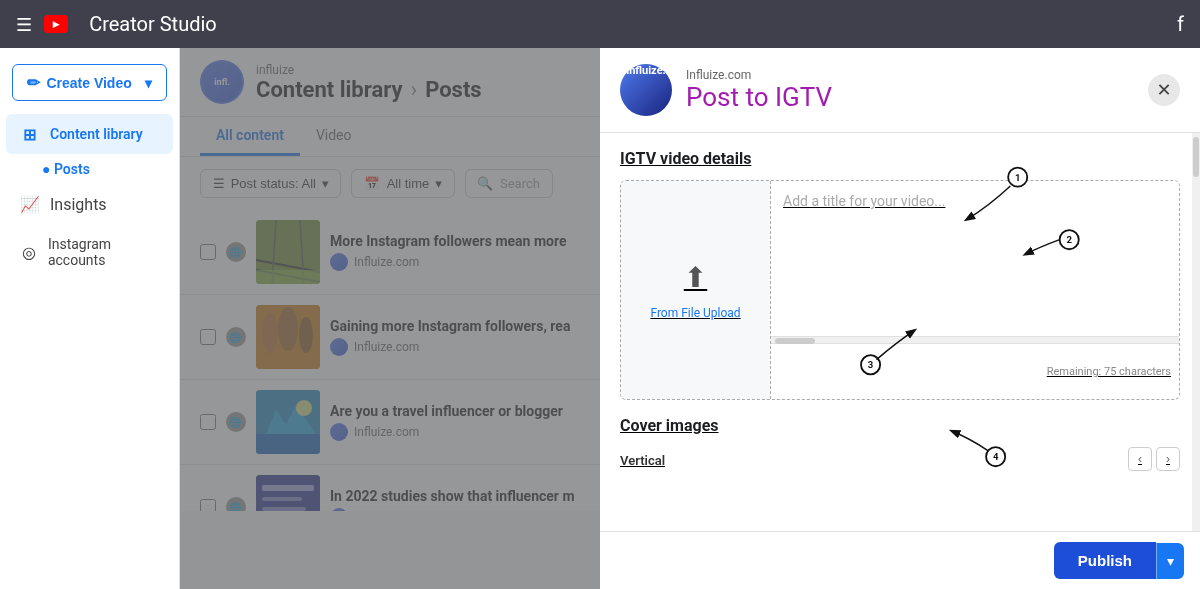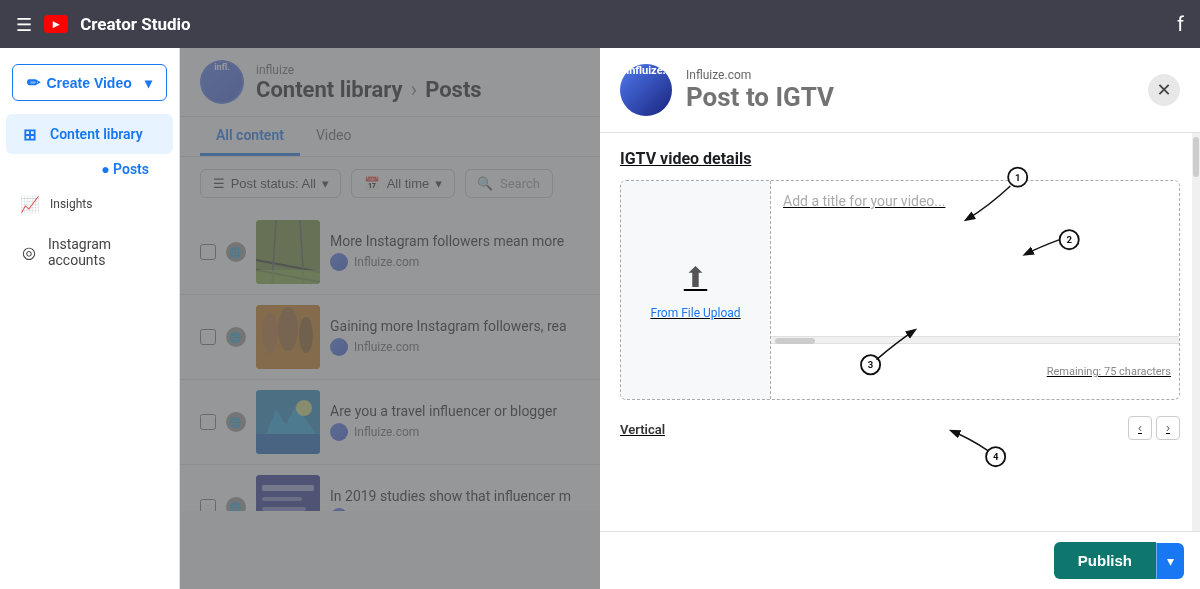--- a/index.html
+++ b/index.html
@@ -4,21 +4,21 @@
   <style>
     * { box-sizing: border-box; margin: 0; padding: 0; }
     body { font-family: -apple-system, BlinkMacSystemFont, 'Segoe UI', Roboto, sans-serif; background: #f0f2f5; overflow: hidden; width: 1200px; height: 589px; }
 
     
     .top-bar {
       display: flex; align-items: center; justify-content: space-between;
       background: #403f4c; height: 48px; padding: 0 16px; color: white;
     }
     .top-bar-left { display: flex; align-items: center; gap: 12px; }
-    .top-bar-title { font-size: 17px; font-weight: 700; }
+    .top-bar-title { font-size: 20px; font-weight: 400; margin-left: 9px; }
 
     
     .main-layout { display: flex; height: 541px; }
 
     
     .sidebar {
       width: 180px; background: white; border-right: 1px solid #e0e0e0;
       display: flex; flex-direction: column; padding-top: 8px; flex-shrink: 0;
     }
     .sidebar-create-btn {
@@ -26,31 +26,31 @@
       color: #1877f2; border-radius: 6px; padding: 8px 14px; font-size: 14px;
       font-weight: 600; cursor: pointer; display: flex; align-items: center; gap: 6px;
     }
     .sidebar-item {
       display: flex; align-items: center; gap: 10px; padding: 10px 14px;
       font-size: 14px; color: #444; cursor: pointer; border-radius: 6px; margin: 1px 6px;
     }
     .sidebar-item.active { background: #e7f3ff; color: #1877f2; font-weight: 600; }
     .sidebar-item-icon { width: 20px; height: 20px; display: flex; align-items: center; justify-content: center; font-size: 16px; }
     .sidebar-sub {
-      padding: 6px 30px 6px 42px; font-size: 14px; color: #444; cursor: pointer; text-align: right;
+      padding: 6px 14px 6px 42px; font-size: 14px; color: #444; cursor: pointer;
     }
     .sidebar-sub.active { color: #1877f2; font-weight: 600; }
 
     
     .content-area { flex: 1; overflow: hidden; background: #f7f8fa; position: relative; }
 
     
     .page-header { background: white; padding: 12px 20px; border-bottom: 1px solid #e0e0e0; display: flex; align-items: center; gap: 12px; }
     .page-logo { width: 44px; height: 44px; border-radius: 50%; background: #4f7bef; display: flex; align-items: center; justify-content: center; overflow: hidden; }
-    .page-logo-inner { width: 40px; height: 40px; border-radius: 50%; background: linear-gradient(135deg, #4f7bef, #3a5bd9); display: flex; justify-content: center; }
+    .page-logo-inner { width: 40px; height: 40px; border-radius: 50%; background: linear-gradient(135deg, #4f7bef, #3a5bd9); display: flex; align-items: center; justify-content: center; }
     .page-info { display: flex; flex-direction: column; }
     .page-name { font-size: 12px; color: #666; }
     .page-section { font-size: 22px; font-weight: 700; color: #1c1e21; display: flex; align-items: center; gap: 8px; }
     .breadcrumb-arrow { color: #888; font-weight: 400; }
 
     
     .tabs { display: flex; background: white; border-bottom: 1px solid #e0e0e0; padding: 0 20px; }
     .tab { padding: 10px 16px; font-size: 14px; color: #666; cursor: pointer; border-bottom: 3px solid transparent; }
     .tab.active { color: #1877f2; border-bottom: 3px solid #1877f2; font-weight: 600; }
 
@@ -59,21 +59,21 @@
     .filter-btn { display: flex; align-items: center; gap: 6px; border: 1px solid #ccc; background: white; padding: 6px 12px; border-radius: 6px; font-size: 13px; cursor: pointer; color: #333; }
     .search-box { display: flex; align-items: center; gap: 6px; border: 1px solid #ccc; background: white; padding: 6px 12px; border-radius: 6px; font-size: 13px; color: #999; }
 
     
     .posts-list { overflow-y: auto; height: calc(541px - 48px - 48px - 44px - 100px); }
     .post-row { display: flex; align-items: center; padding: 10px 20px; border-bottom: 1px solid #e8e8e8; background: white; gap: 10px; }
     .post-checkbox { width: 16px; height: 16px; }
     .post-visibility { width: 20px; height: 20px; border-radius: 50%; background: #999; display: flex; align-items: center; justify-content: center; font-size: 10px; color: white; }
     .post-thumb-placeholder { width: 64px; height: 64px; border-radius: 4px; flex-shrink: 0; overflow: hidden; }
     .post-info { display: flex; flex-direction: column; gap: 4px; }
-    .post-title { font-size: 14px; color: #1c1e21; font-weight: 400; }
+    .post-title { font-size: 14px; color: #1c1e21; font-weight: 700; }
     .post-author { display: flex; align-items: center; gap: 6px; font-size: 12px; color: #666; }
     .author-avatar { width: 18px; height: 18px; border-radius: 50%; background: linear-gradient(135deg, #4f7bef, #3a5bd9); }
 
     
     .thumb-1 { background: linear-gradient(135deg, #8bc34a, #558b2f); position: relative; }
     .thumb-2 { background: linear-gradient(135deg, #ff9800, #e65100); }
     .thumb-3 { background: linear-gradient(135deg, #29b6f6, #0277bd); }
     .thumb-4 { background: linear-gradient(135deg, #3f51b5, #1a237e); }
 
     
@@ -91,21 +91,21 @@
     }
     .modal-header {
       display: flex; align-items: center; justify-content: space-between;
       padding: 16px 20px; border-bottom: 1px solid #e0e0e0;
     }
     .modal-header-left { display: flex; align-items: center; gap: 14px; }
     .modal-logo { width: 52px; height: 52px; border-radius: 50%; background: linear-gradient(135deg, #4f7bef, #1a237e); display: flex; align-items: flex-start; justify-content: center; }
     .modal-logo-text { color: white; font-size: 11px; font-weight: 700; text-align: center; line-height: 1.2; }
     .modal-title-block {}
     .modal-subtitle { font-size: 12px; color: #666; }
-    .modal-title { font-size: 26px; font-weight: 700; color: #737373; }
+    .modal-title { font-size: 26px; font-weight: 400; color: #a21caf; }
     .modal-close { width: 32px; height: 32px; border-radius: 50%; border: none; background: #e8e8e8; cursor: pointer; font-size: 18px; display: flex; align-items: center; justify-content: center; color: #444; }
 
     
     .modal-body { flex: 1; overflow-y: auto; padding: 0; position: relative; }
     .modal-scroll { padding: 16px 20px; }
     .section-title { font-size: 16px; font-weight: 700; color: #1c1e21; margin-bottom: 12px; }
 
     
     .igtv-details-box {
       border: 1px dashed #aaa; border-radius: 6px; display: flex; overflow: hidden;
@@ -145,21 +145,21 @@
       background: #f0f0f0; display: flex; flex-direction: column;
     }
     .modal-scrollbar-thumb { width: 6px; height: 40px; background: #ccc; border-radius: 3px; margin: 4px auto; }
 
     
     .modal-footer {
       display: flex; justify-content: flex-end; align-items: center;
       padding: 10px 16px; border-top: 1px solid #e0e0e0; background: white; gap: 0;
     }
     .publish-btn {
-      background: #0f766e; color: white; border: none; padding: 10px 24px;
+      background: #1d4ed8; color: white; border: none; padding: 10px 24px;
       font-size: 15px; font-weight: 600; cursor: pointer; border-radius: 6px 0 0 6px;
     }
     .publish-dropdown {
       background: #1877f2; color: white; border: none; border-left: 1px solid rgba(255,255,255,0.4);
       padding: 10px 10px; font-size: 14px; cursor: pointer; border-radius: 0 6px 6px 0;
     }
 
     
     .annotations-layer { position: absolute; top: 0; left: 0; width: 100%; height: 100%; pointer-events: none; }
   </style>
@@ -189,21 +189,21 @@
     <div class="sidebar-item active">
       <span class="sidebar-item-icon">⊞</span>
       <span style="color:#1877f2; font-size:14px; font-weight:600;">Content library</span>
     </div>
     <div class="sidebar-sub active">
       <span style="color:#1877f2; font-size:14px; font-weight:600;">● Posts</span>
     </div>
 
     <div class="sidebar-item">
       <span class="sidebar-item-icon">📈</span>
-      <span style="font-size:12px;">Insights</span>
+      <span style="font-size:16px;">Insights</span>
     </div>
     <div class="sidebar-item">
       <span class="sidebar-item-icon">◎</span>
       <span style="font-size:14px;">Instagram accounts</span>
     </div>
   </div>
 
   <div class="content-area">
     <div class="content-dimmed">
 
@@ -321,21 +321,21 @@
               <rect width="64" height="64" fill="#283593"></rect>
               <rect x="6" y="10" width="52" height="6" rx="2" fill="#9fa8da"></rect>
               <rect x="6" y="22" width="40" height="4" rx="2" fill="#7986cb"></rect>
               <rect x="6" y="32" width="44" height="4" rx="2" fill="#7986cb"></rect>
               <rect x="6" y="42" width="36" height="4" rx="2" fill="#7986cb"></rect>
               <rect x="0" y="52" width="64" height="12" fill="#1a237e" opacity="0.8"></rect>
               <text x="32" y="61" text-anchor="middle" fill="#9fa8da" font-size="7">influize</text>
             </svg>
           </div>
           <div class="post-info">
-            <span class="post-title">In 2019 studies show that influencer m</span>
+            <span class="post-title">In 2022 studies show that influencer m</span>
             <div class="post-author">
               <div class="author-avatar"></div>
               <span>Influize.com</span>
             </div>
           </div>
         </div>
 
       </div>
     </div>
 
@@ -375,20 +375,21 @@
                     <div class="field-scrollbar-thumb"></div>
                   </div>
                   <div class="field-counter">Remaining: 75 characters</div>
                 </div>
 
               </div>
             </div>
 
 
             <div class="cover-section">
+              <div class="section-title">Cover images</div>
               <div style="display:flex; justify-content:space-between; align-items:center;">
                 <div>
                   <span style="font-size:13px; font-weight:600; color:#333;">Vertical</span>
                 </div>
                 <div style="display:flex; gap:4px;">
                   <button class="nav-arrow">‹</button>
                   <button class="nav-arrow">›</button>
                 </div>
               </div>
 

